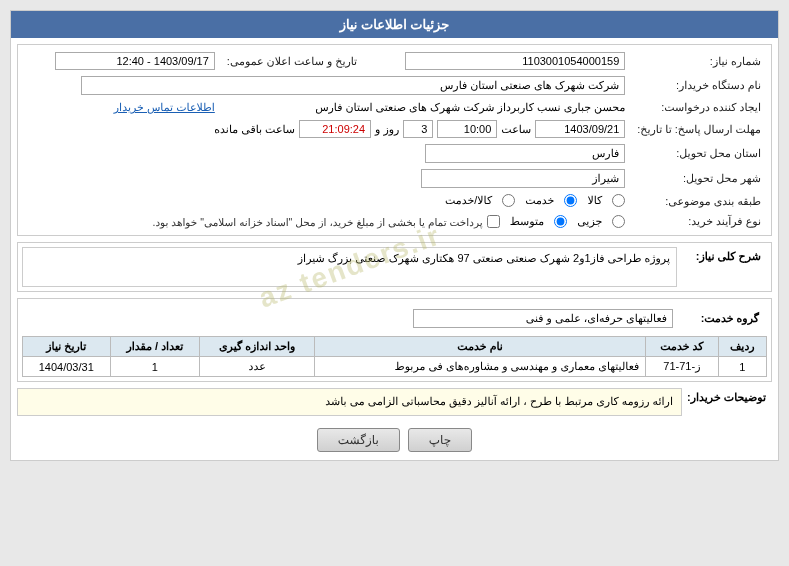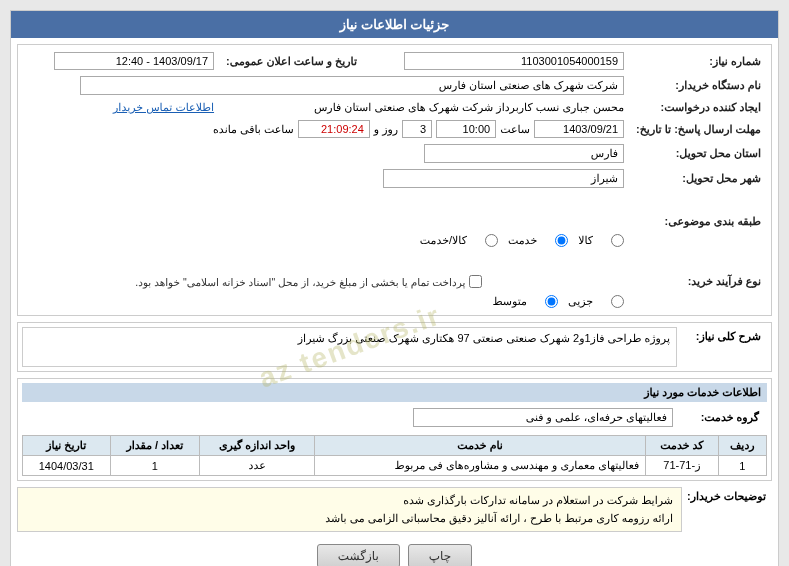--- a/index.html
+++ b/index.html
@@ -33,21 +33,21 @@
       width: 100%;
       border-collapse: collapse;
     }
     .info-table td {
       padding: 3px 6px;
       vertical-align: middle;
       font-size: 11px;
     }
     .label-cell {
       color: #222;
-      font-weight: bold;
+      font-weight: normal;
       white-space: nowrap;
       text-align: right;
       width: 90px;
     }
     .value-box {
       background: #fff;
       border: 1px solid #aaa;
       padding: 2px 5px;
       min-height: 18px;
       display: inline-block;
@@ -58,22 +58,21 @@
       cursor: pointer;
     }
     .radio-group {
       display: inline-flex;
       gap: 10px;
       align-items: center;
     }
     .radio-item {
       display: inline-flex;
       align-items: flex-end;
-      gap: 18px;
-      margin-top: 40px;
+      gap: 10px;
     }
     .services-header {
       background: #c8d8e8;
       font-weight: bold;
       padding: 3px 6px;
       font-size: 11px;
       text-align: right;
     }
     .services-table {
       width: 100%;
@@ -209,21 +208,21 @@
       <tr>
         <td class="label-cell">استان محل تحویل:</td>
         <td colspan="3">
           <span class="value-box" style="width:200px; display:inline-block;">فارس</span>
         </td>
       </tr>
 
       <tr>
         <td class="label-cell">شهر محل تحویل:</td>
         <td colspan="3">
-          <span class="value-box" style="width:241px; display:inline-block;text-align:right;">شیراز</span>
+          <span class="value-box" style="width:204px; display:inline-block;text-align:right;">شیراز</span>
         </td>
       </tr>
 
       <tr>
         <td class="label-cell">طبقه بندی موضوعی:</td>
         <td colspan="3">
           <div class="radio-group">
             <div class="radio-item">
               <input type="radio" name="category" style="">
               <label>کالا</label>
@@ -273,21 +272,20 @@
             <span style="font-size:11px; display:block; text-align:right;">پروژه طراحی فاز1و2 شهرک صنعتی صنعتی 97 هکتاری شهرک صنعتی بزرگ شیراز</span>
             <div class="watermark-text">az tenders.ir</div>
           </div>
         </td>
       </tr>
     </tbody>
       </table>
   </div>
 
   <div class="section">
-    <div class="services-header">اطلاعات خدمات مورد نیاز</div>
     <table style="width:100%; margin-top:4px; font-size:11px;">
       <tbody>
           <tr>
         <td style="font-weight:bold; padding:2px 6px; text-align:right; width:90px;">گروه خدمت:</td>
         <td>
           <span class="value-box" style="width:260px; display:inline-block;">فعالیتهای حرفه‌ای، علمی و فنی</span>
         </td>
       </tr>
     </tbody>
       </table>
@@ -313,21 +311,20 @@
       <td>1404/03/31</td>
     </tr>
         </tbody>
     </table>
   </div>
 
   <div style="display:flex; margin:4px 6px;">
     <div style="font-weight:bold; font-size:11px; padding:3px 6px; text-align:right; white-space:nowrap; width:90px;">توضیحات خریدار:</div>
     <div class="notes-content" style="flex:1;">
       <div id="notes-lines">
-          <div>شرایط شرکت در استعلام در سامانه تدارکات بارگذاری شده</div>
           <div>ارائه رزومه کاری مرتبط با طرح ، ارائه آنالیز دقیق محاسباتی الزامی می باشد</div>
         </div>
     </div>
   </div>
 
   <div class="bottom-buttons">
     <button class="btn btn-print">چاپ</button>
     <button class="btn btn-back">بازگشت</button>
   </div>
 

